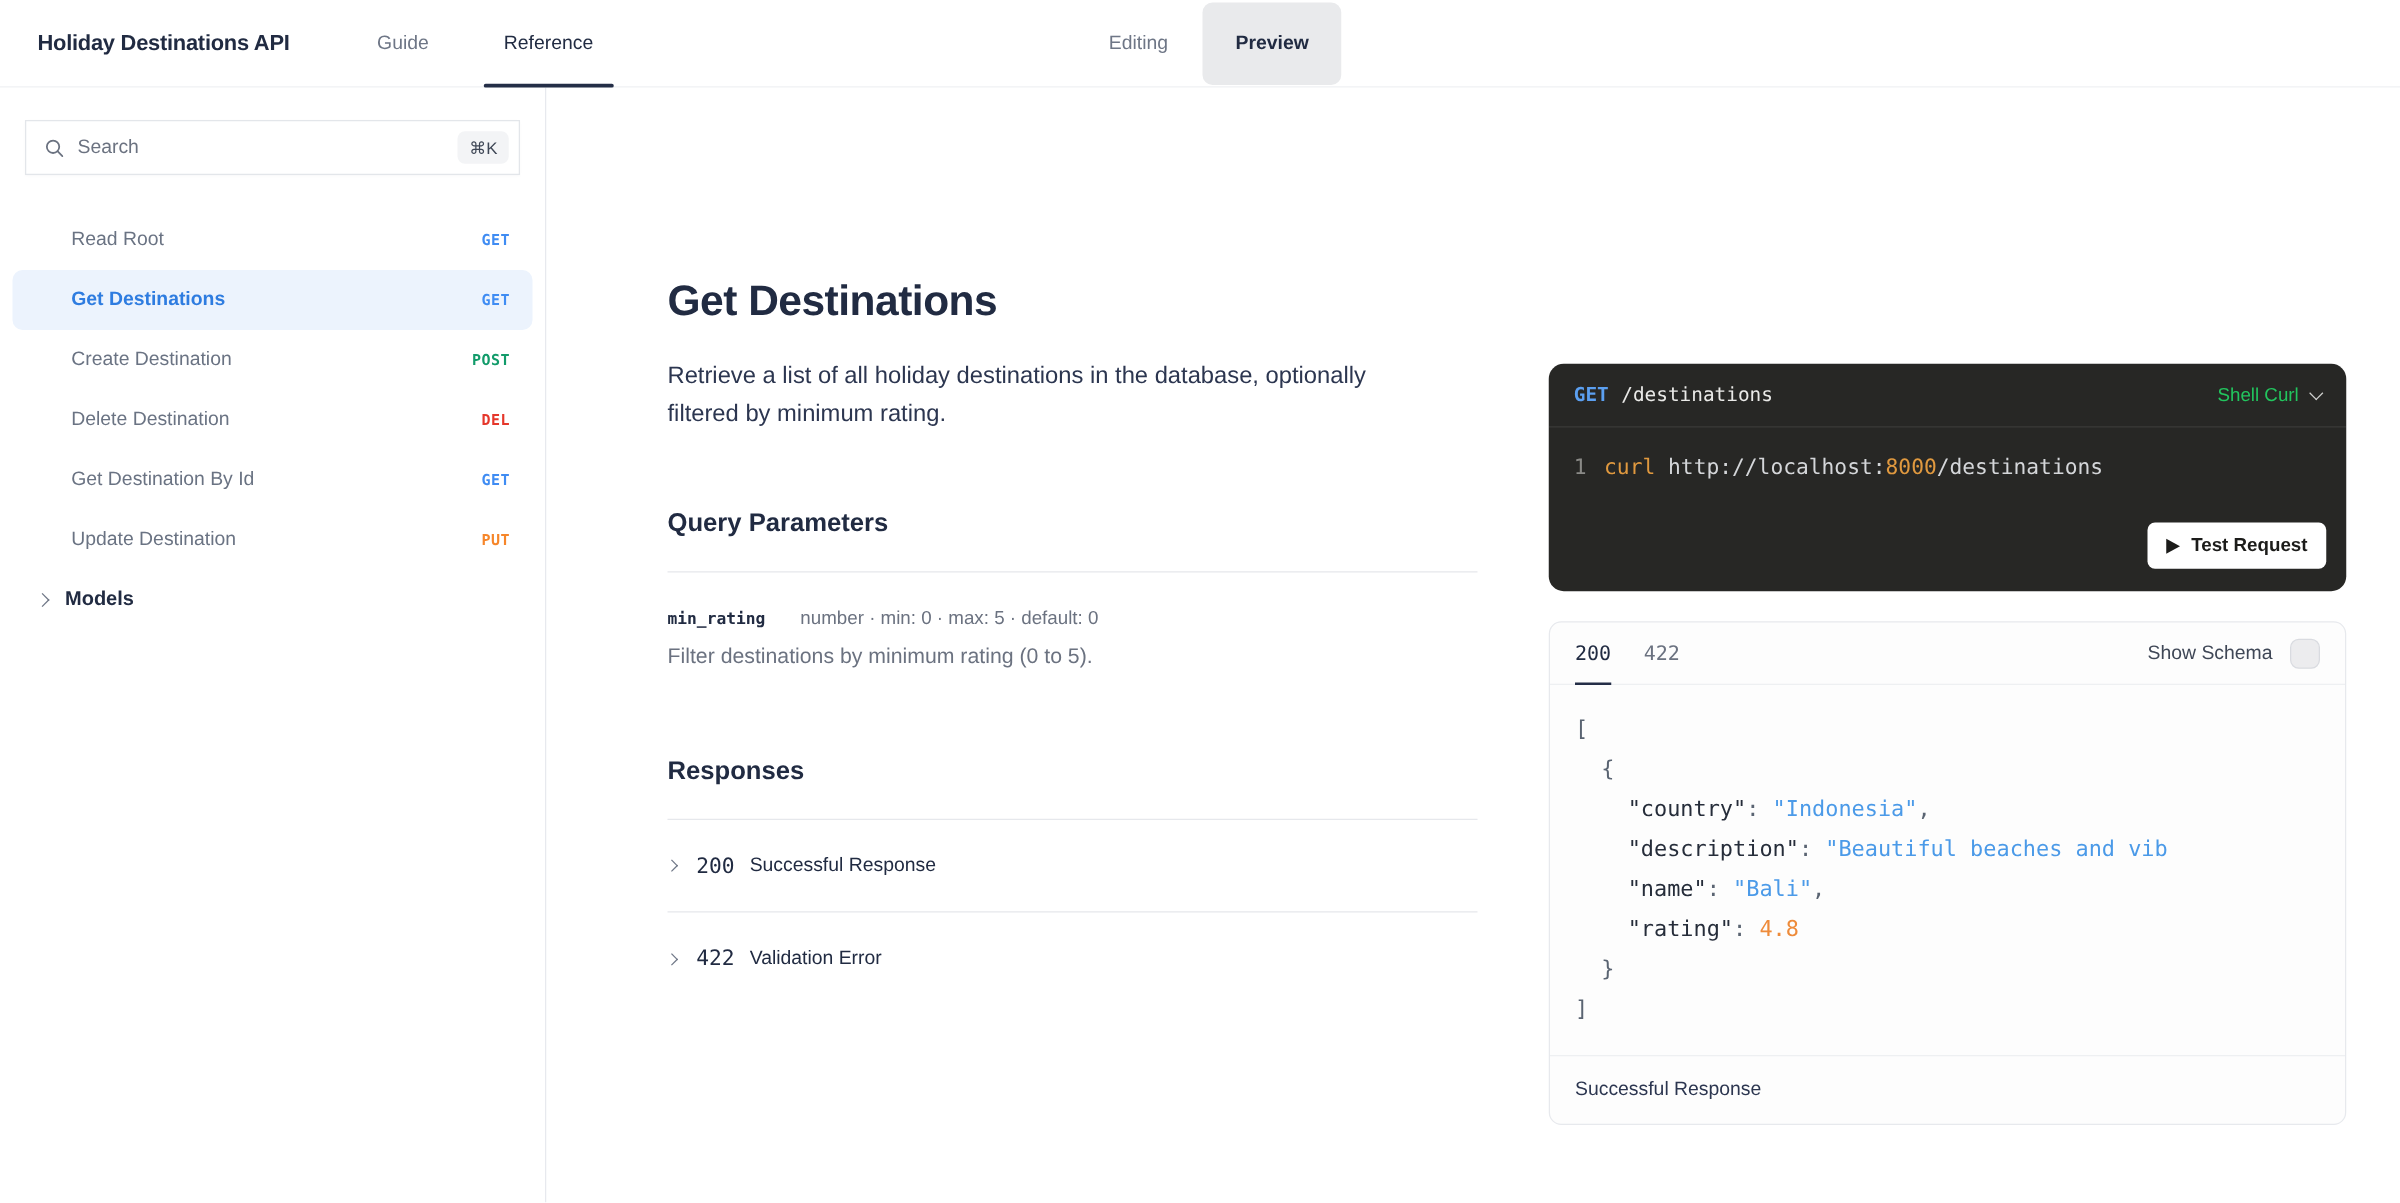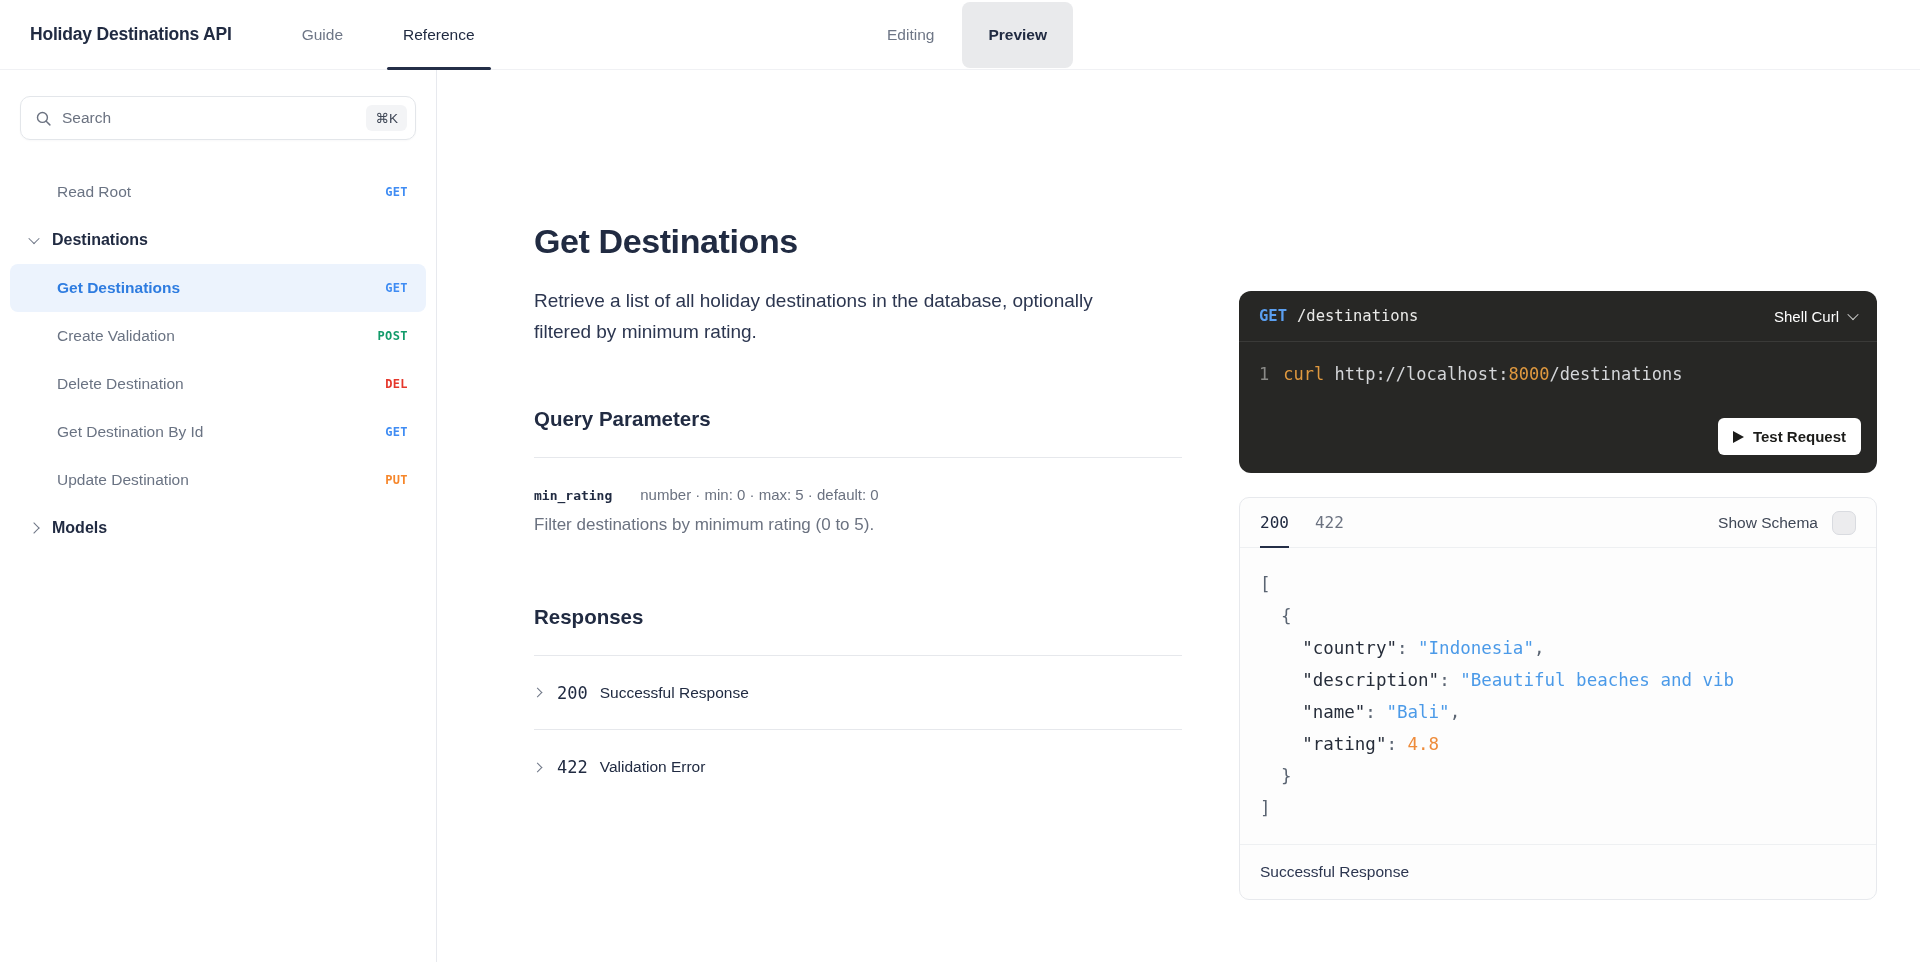--- a/index.html
+++ b/index.html
@@ -23,21 +23,21 @@
   .header-right { margin-left:auto; display:flex; align-items:center; position:absolute; left:887px; top:0; height:69px; }
   .mode-editing { font-size:15.5px; color:var(--gray); margin-right:28px; cursor:pointer; }
   .preview-btn { background:#e9eaec; border:none; border-radius:8px; padding:24px 26px;
                  font-family:inherit; font-size:15.5px; font-weight:600; color:var(--dark); cursor:pointer; }
 
   
   .layout { display:flex; height:892px; }
 
   
   .sidebar { width:437px; min-width:437px; border-right:1px solid var(--border); padding:26px 10px 0; }
-  .search-box { margin:0 10px; height:44px; border:1px solid #e3e6ea; border-radius:10px;
+  .search-box { margin:0 10px; height:44px; border:1px solid #e3e6ea; border-radius:0;
                 display:flex; align-items:center; padding:0 8px 0 14px; cursor:pointer;
                 box-shadow:0 1px 2px rgba(20,30,60,.03); }
   .search-box .ph { flex:1; font-size:15.5px; color:#6b7280; margin-left:10px; }
   .search-kbd { background:#f3f4f6; border-radius:6px; padding:5px 9px; font-size:13.5px; color:#3f4756; }
   .side-nav { margin-top:28px; }
   .side-section { height:48px; display:flex; align-items:center; padding:0 8px 0 20px;
                   font-size:16px; font-weight:600; color:var(--dark); cursor:pointer; }
   .side-section .chev { margin-right:14px; }
   .side-item { height:48px; display:flex; align-items:center; padding:0 18px 0 47px;
                border-radius:8px; cursor:pointer; }
@@ -74,21 +74,21 @@
   .resp-label { font-size:15.5px; color:var(--dark); margin-left:12px; }
 
   
   .rightcol { width:638px; min-width:638px; padding-top:221px; }
 
   .request-card { background:#272725; border-radius:12px; overflow:hidden; }
   .req-header { display:flex; align-items:center; padding:16px 20px; }
   .req-method { font-size:15.5px; font-weight:700; color:#5b9ff0; }
   .req-path { font-size:15.5px; color:#eaeae8; margin-left:10px; }
   .lang-select { margin-left:auto; display:flex; align-items:center; gap:10px; cursor:pointer; }
-  .lang-label { font-size:15px; color:#ffffff; }
+  .lang-label { font-size:15px; color:#22c55e; }
   .req-divider { border-top:1px solid rgba(255,255,255,.09); }
   .req-code { padding:22px 20px; font-size:17px; white-space:pre; overflow:hidden; }
   .req-code .lineno { color:#8a8a87; margin-right:14px; }
   .seg-plain { color:#d4d6d9; }
   .seg-kw, .seg-num { color:var(--code-orange,#e0993f); }
   .req-footer { display:flex; justify-content:flex-end; padding:12px 16px 18px; }
   .test-btn { background:#ffffff; border:none; border-radius:6px; padding:10px 15px;
               display:flex; align-items:center; gap:9px; cursor:pointer;
               font-family:inherit; font-size:15px; font-weight:600; color:#1c1c1a; }
   .play-icon { width:0; height:0; border-left:11px solid #1c1c1a;
@@ -137,30 +137,26 @@
           <line x1="15.8" y1="15.8" x2="21" y2="21"></line>
       </svg>
       <span class="ph">Search</span>
       <span class="search-kbd">⌘K</span>
     </div>
     <nav class="side-nav">
         <div class="side-item">
           <span class="side-item-label">Read Root</span>
           <span class="method-badge" style="color: rgb(63, 140, 243);">GET</span>
         </div>
-        <div class="side-section">
-          <span class="chev down"></span>
-          <span class="side-section-label">Destinations</span>
-        </div>
         <div class="side-item active" style="background: rgb(236, 243, 253);">
           <span class="side-item-label">Get Destinations</span>
           <span class="method-badge" style="color: rgb(63, 140, 243);">GET</span>
         </div>
         <div class="side-item">
-          <span class="side-item-label">Create Validation</span>
+          <span class="side-item-label">Create Destination</span>
           <span class="method-badge" style="color: rgb(18, 155, 106);">POST</span>
         </div>
         <div class="side-item">
           <span class="side-item-label">Delete Destination</span>
           <span class="method-badge" style="color: rgb(229, 55, 43);">DEL</span>
         </div>
         <div class="side-item">
           <span class="side-item-label">Get Destination By Id</span>
           <span class="method-badge" style="color: rgb(63, 140, 243);">GET</span>
         </div>

